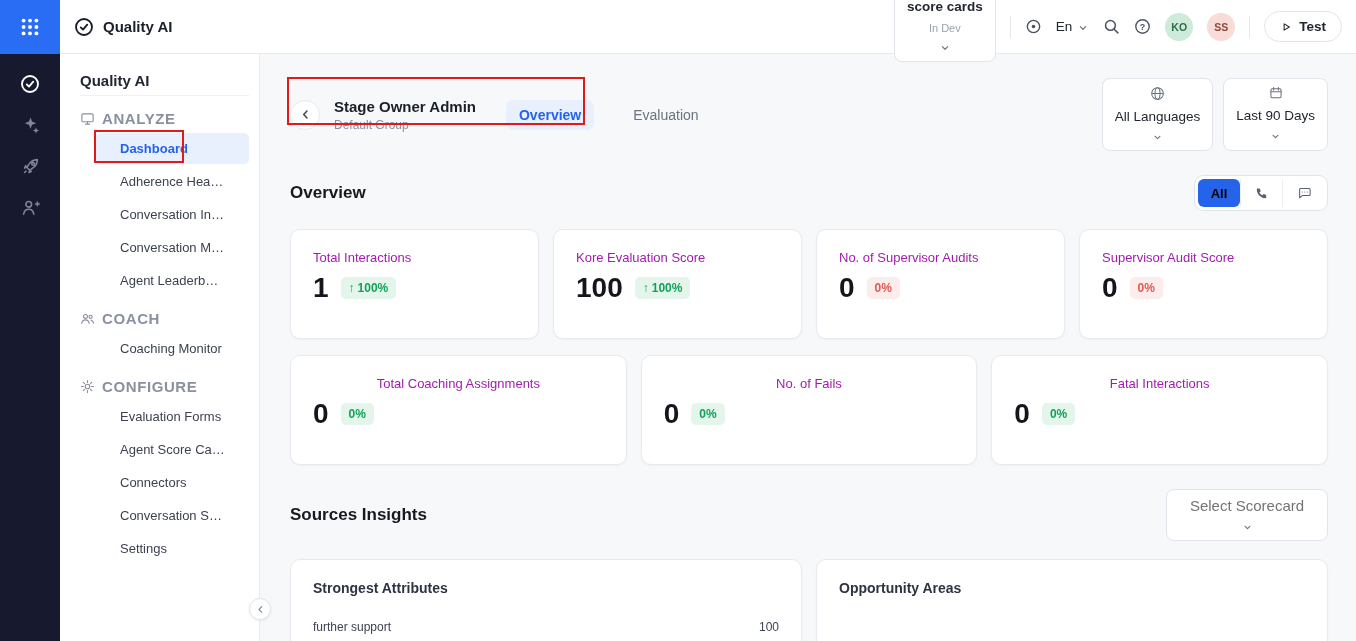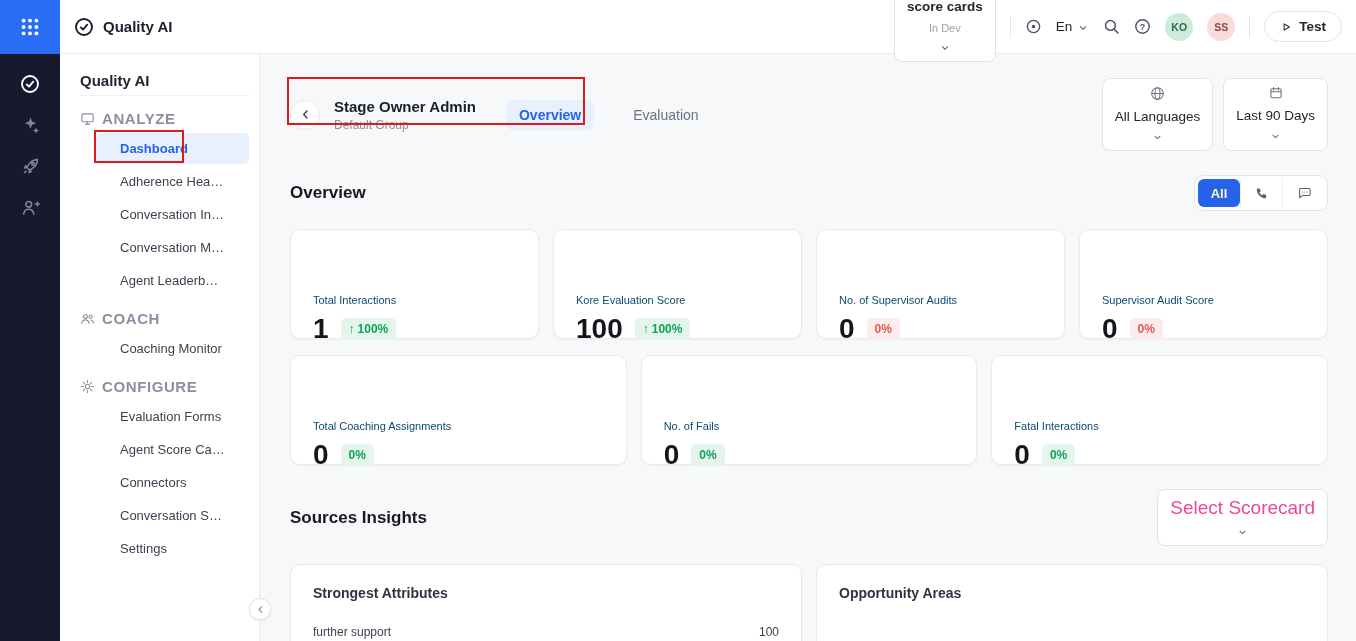--- a/index.html
+++ b/index.html
@@ -69,37 +69,37 @@
   .head-filters { margin-left:auto; display:flex; gap:10px; }
   .filter-label { font-size:13.5px; color:#22262f; }
   .chev { color:#6b7280; display:flex; }
 
   .section-row { display:flex; align-items:center; margin-top:24px; }
   .section-title { font-size:17px; font-weight:700; color:#17191f; }
   .segmented { margin-left:auto; display:flex; background:#fff; border:1px solid #e1e4ea; border-radius:9px; padding:3px; }
   .seg { min-width:42px; height:28px; display:flex; align-items:center; justify-content:center;
     color:#5a6272; font-size:13px; cursor:pointer; border-left:1px solid #eceef2; }
   .seg:first-child { border-left:none; }
-  .seg.seg-active { background:#2563eb; color:#fef9c3; border-radius:6px; font-weight:600; border-left:none; }
+  .seg.seg-active { background:#2563eb; color:#000000; border-radius:6px; font-weight:600; border-left:none; }
 
   .stats4 { display:grid; grid-template-columns:repeat(4,1fr); gap:14px; margin-top:18px; }
-  .stats3 { display:grid; grid-template-columns:repeat(3,1fr); gap:14px; margin-top:16px; }
+  .stats3 { display:grid; grid-template-columns:repeat(3,1fr); gap:14px; margin-top:16px;text-align:center; }
   .card { background:#fff; border:1px solid #e8eaef; border-radius:10px; box-shadow:0 1px 2px rgba(16,24,40,.04); }
   .stat { padding:20px 22px; height:110px; }
-  .stat-label { font-size:11px; color:#0c4a6e;margin-top:44px; }
+  .stat-label { font-size:13px; color:#a21caf; }
   .stat-row { display:flex; align-items:center; margin-top:9px; }
   .stat-value { font-size:28px; font-weight:700; color:#14161c; line-height:1; }
   .badge { margin-left:12px; font-size:12px; font-weight:600; padding:4px 8px; border-radius:5px; display:flex; align-items:center; }
   .badge .arr { margin-right:3px; }
   .badge .arr:empty { display:none; margin:0; }
   .badge.positive { background:#e4f6ec; color:#12a159; }
   .badge.negative { background:#fdecec; color:#e25950; }
 
   .select-pill { margin-left:auto; min-width:162px; justify-content:space-between; }
-  .select-label { font-size:19px; color:#ec4899; }
+  .select-label { font-size:15px; color:#737373; }
 
   .insights { display:grid; grid-template-columns:1fr 1fr; gap:14px; margin-top:18px; }
   .insight { padding:20px 22px; height:200px; }
   .insight-title { font-size:14px; font-weight:700; color:#2d3340; }
   .bar-row { display:flex; justify-content:space-between; margin-top:24px; font-size:12px; color:#3c4250; }
   .bar-track { margin-top:8px; height:7px; border-radius:4px; background:#e8edf7; overflow:hidden; }
   .bar-fill { height:100%; width:100%; background:#2563eb; border-radius:4px; }
 
   
   .anno { position:absolute; border:2px solid #e01a1a; z-index:50; pointer-events:none; }

